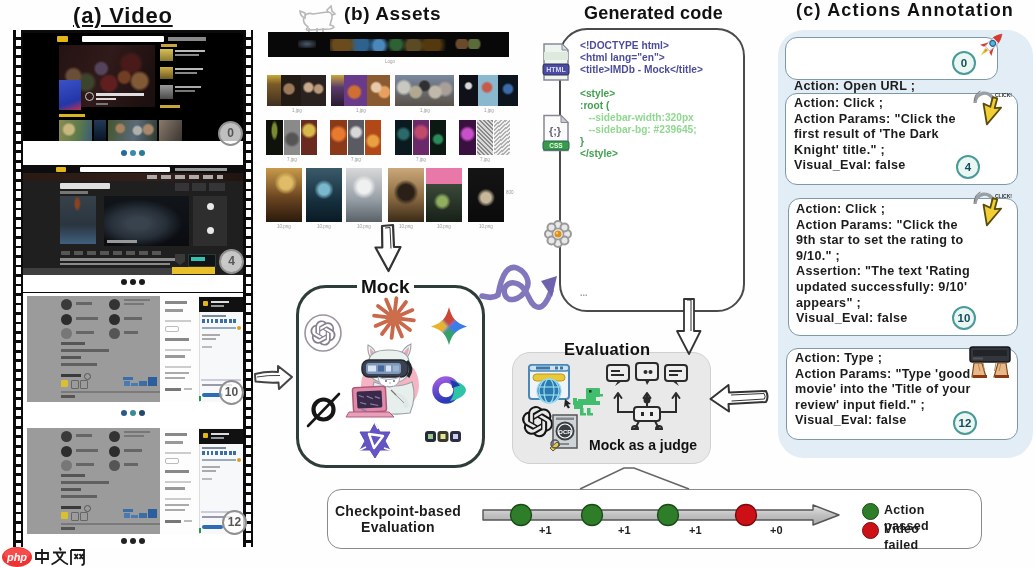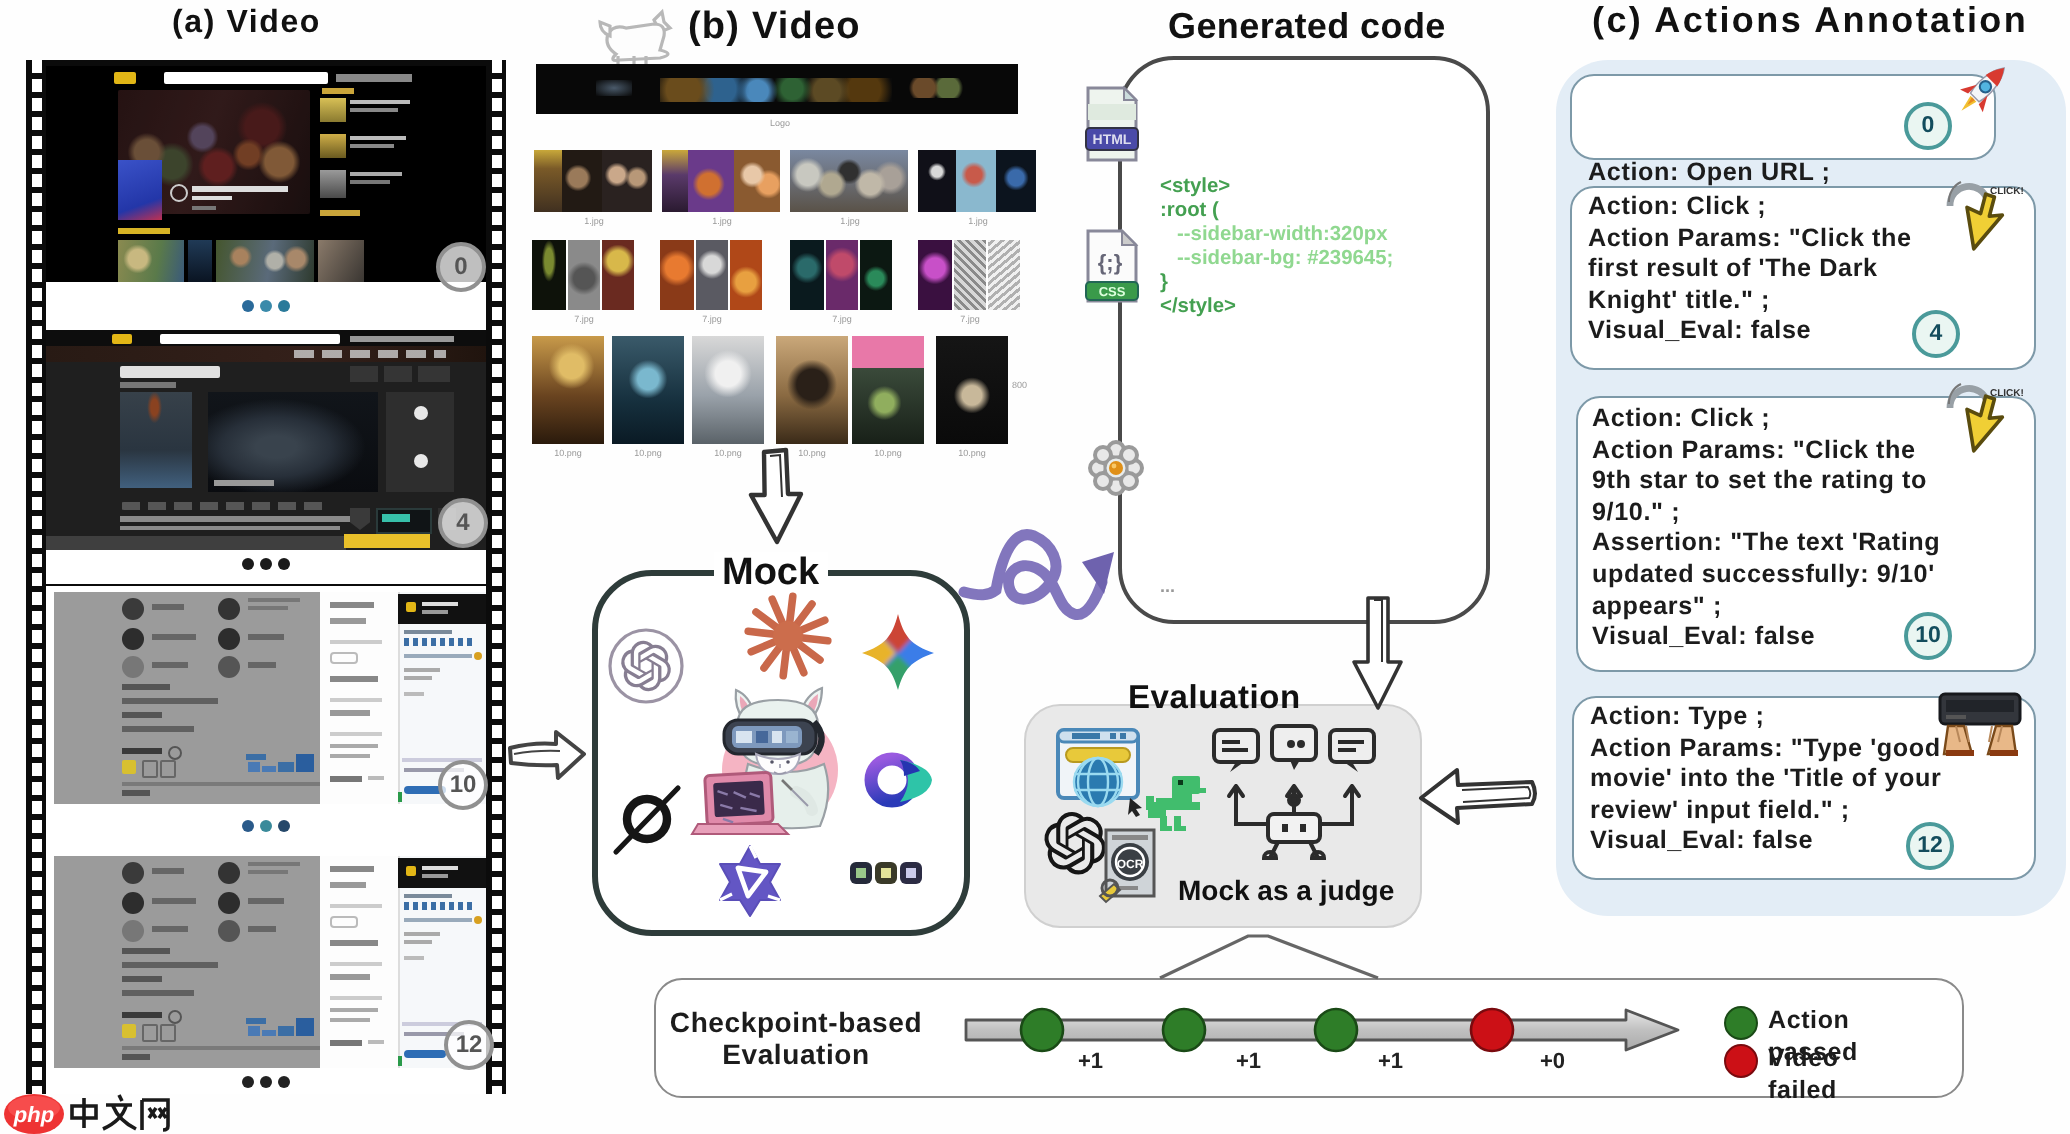--- a/index.html
+++ b/index.html
@@ -275,22 +275,22 @@
 </div>
     <div class="abs" style="left:10px;top:505px;width:220px;height:12px;background:#fff;"></div>
     <div class="abs" style="left:106px;top:508px;width:34px;height:6px;" id="dots12"><span class="dot3" style="background:#222;"></span><span class="dot3" style="background:#222;"></span><span class="dot3" style="background:#222;"></span></div>
   </div>
 
   <div class="abs circn" style="left:218px;top:121px;">0</div>
   <div class="abs circn" style="left:219px;top:249px;">4</div>
   <div class="abs circn" style="left:219px;top:380px;">10</div>
   <div class="abs circn" style="left:222px;top:510px;">12</div>
 
-  <div class="abs ttl" style="left:86px;top:3px;font-size:16px;letter-spacing:0.8px;">(a) Video</div>
-  <div class="abs ttl" style="left:344px;top:3px;font-size:19px;letter-spacing:0.6px;">(b) Video</div>
+  <div class="abs ttl" style="left:73px;top:3px;font-size:22px;letter-spacing:0.8px;text-decoration:underline;">(a) Video</div>
+  <div class="abs ttl" style="left:344px;top:3px;font-size:19px;letter-spacing:0.6px;">(b) Assets</div>
   <div class="abs ttl" style="left:584px;top:3px;font-size:18px;letter-spacing:0.2px;">Generated code</div>
   <div class="abs ttl" style="left:796px;top:0px;font-size:18px;letter-spacing:1.2px;">(c) Actions Annotation</div>
 
   <div class="abs" id="assets" style="left:0;top:0;width:1035px;height:567px;">
   <div class="abs" style="left:268px;top:32px;width:241px;height:25px;background:#080808;">
   <div class="abs" style="left:30px;top:8px;width:18px;height:8px;background:radial-gradient(#4a5a6a,transparent);"></div>
   <div class="abs" style="left:62px;top:7px;width:116px;height:12px;background:
     radial-gradient(circle at 10% 50%,#6a4c1c 0 8%,transparent 15%),
     radial-gradient(circle at 26% 45%,#2e628e 0 9%,transparent 17%),
     radial-gradient(circle at 42% 55%,#4a88bb 0 8%,transparent 15%),
@@ -460,20 +460,23 @@
       <rect x="131" y="151" width="11" height="11" rx="3" fill="#252a3a"></rect>
       <rect x="134" y="154" width="5" height="5" fill="#9ac88a"></rect>
       <rect x="143.5" y="151" width="11" height="11" rx="3" fill="#3a3a28"></rect>
       <rect x="146.5" y="154" width="5" height="5" fill="#e4e49a"></rect>
       <rect x="156" y="151" width="11" height="11" rx="3" fill="#2c2c44"></rect>
       <rect x="159" y="154" width="5" height="5" fill="#ccccec"></rect>
     </g>
   </svg>
 
   <div class="abs" style="left:559px;top:28px;width:182px;height:280px;border:2px solid #4a4a4a;border-radius:28px;background:#fff;"></div>
+  <div class="abs" style="left:580px;top:40px;font-size:10.2px;line-height:12.1px;font-weight:bold;white-space:pre;color:#4c4c9c;">&lt;!DOCTYPE html&gt;
+&lt;html lang="en"&gt;
+&lt;title&gt;IMDb - Mock&lt;/title&gt;</div>
 <div class="abs" style="left:580px;top:88px;font-size:10.2px;line-height:12.1px;font-weight:bold;white-space:pre;color:#44a051;">&lt;style&gt;
 :root (
 <span style="color:#90d890;">   --sidebar-width:320px
    --sidebar-bg: #239645;</span>
 }
 &lt;/style&gt;</div>
 <div class="abs" style="left:580px;top:288px;font-size:9px;font-weight:bold;color:#999;">...</div>
   <div class="abs" id="fileicons">
 
   <svg class="abs" style="left:541px;top:42px;" width="30" height="40" viewBox="0 0 30 40">

